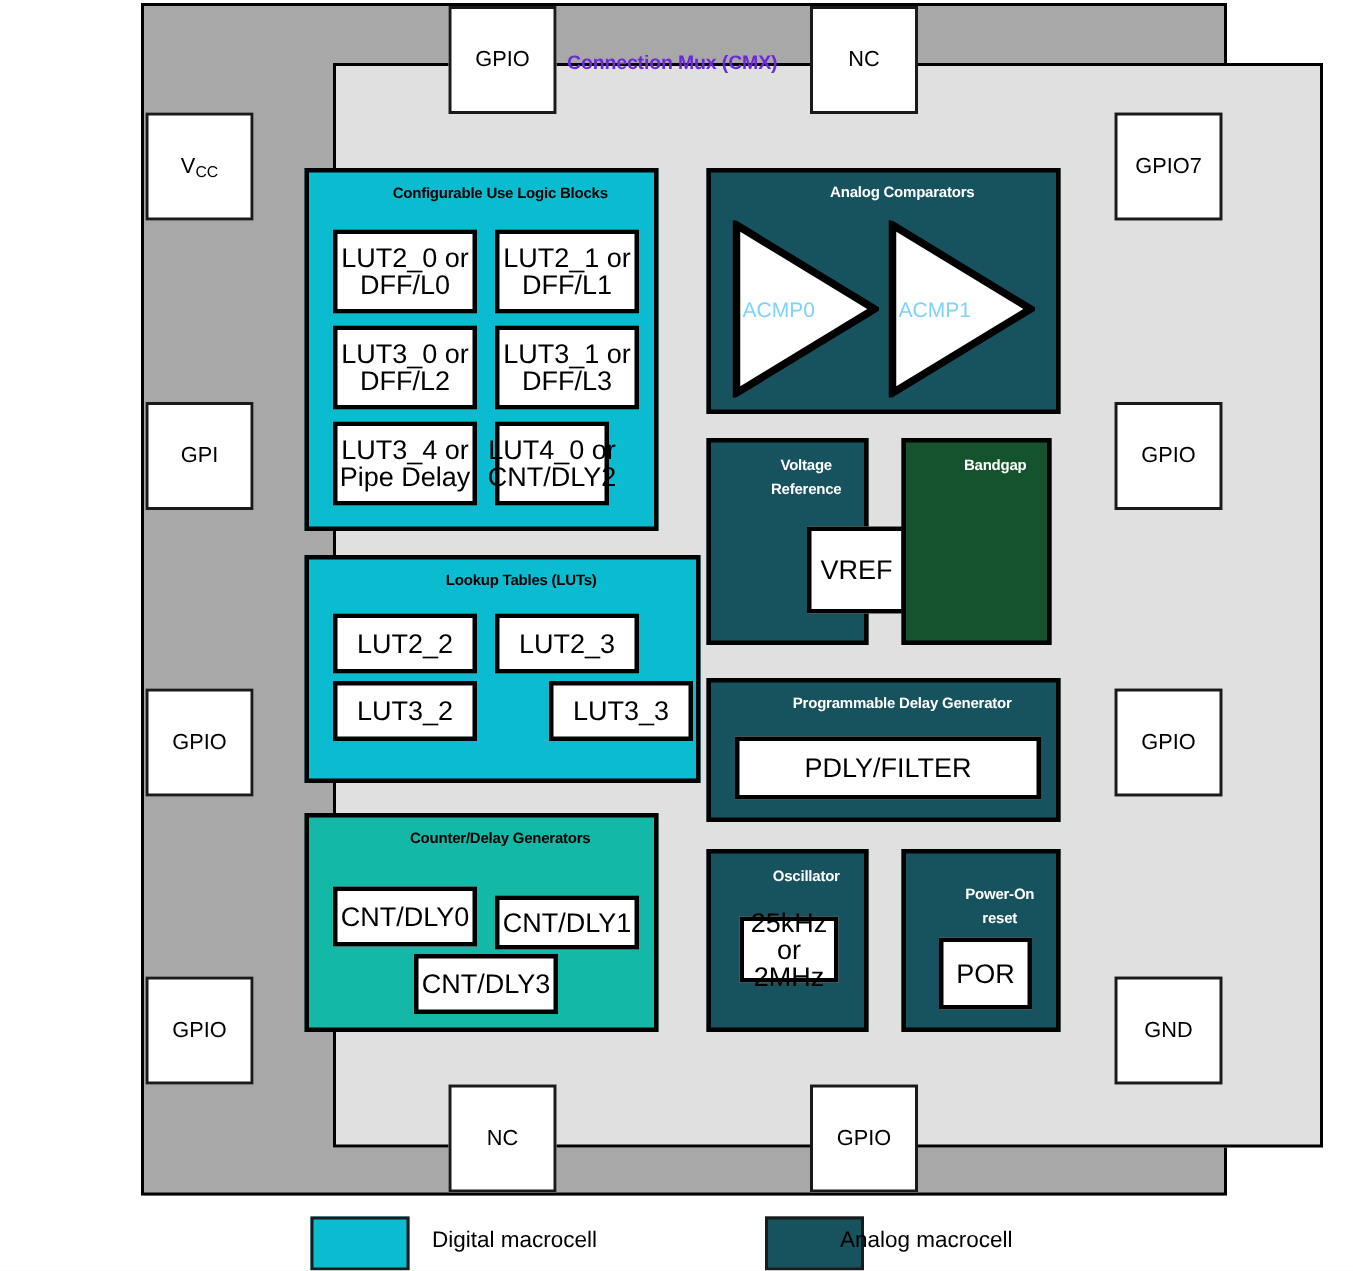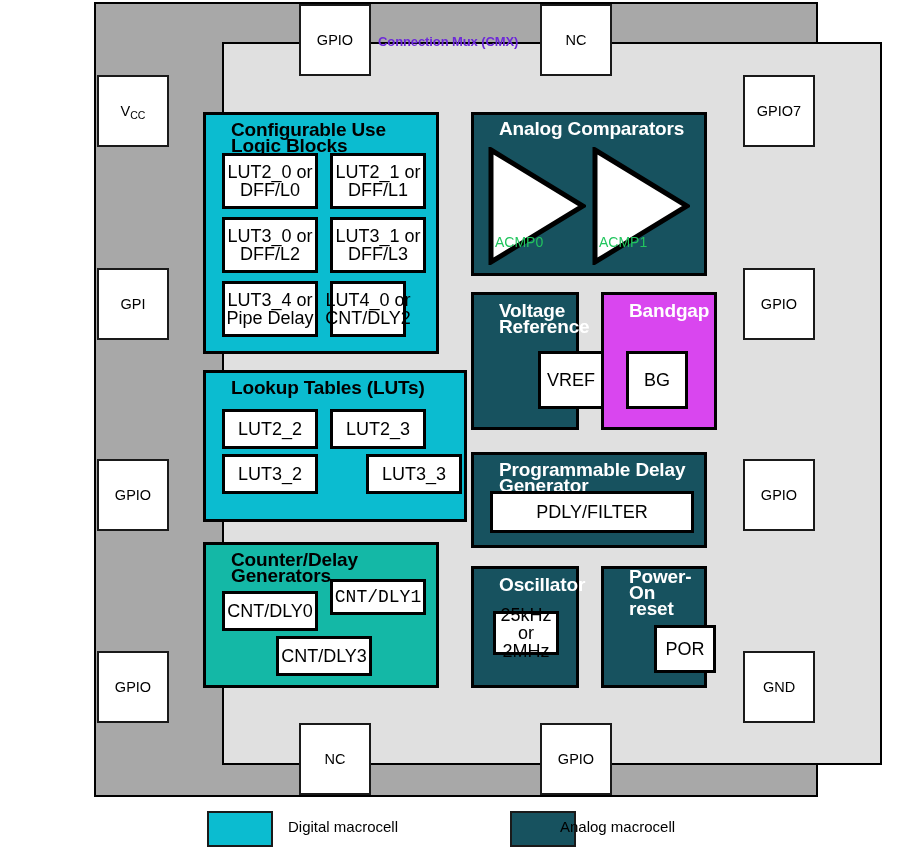--- a/index.html
+++ b/index.html
@@ -61,22 +61,22 @@
   .group {
     position: absolute;
     border: 3px solid #000000;
     z-index: 4;
   }
   .group.digital { background: #0bbcd0; }
   .group.analog  { background: #17525f; }
   .group-title {
     position: absolute;
     left: 0; right: 0;
-    text-align: left;
-    font-size: 19px;
+    text-align: center;
+    font-size: 10px;
     font-weight: bold;
     line-height: 16px;
     letter-spacing: -0.15px;
     padding-left: 25px;
   }
   .group.digital > .group-title { color: #000000; }
   .group.analog  > .group-title { color: #ffffff; }
 
   
   .cell {
@@ -95,23 +95,22 @@
   }
 
   
   .tri-wrap { position: absolute; }
   .tri-wrap svg { display: block; }
   .tri-label {
     position: absolute;
     top: 50%; left: 7px;
     transform: translateY(-50%);
     font-size: 14px;
-    color: #22c55e;
+    color: #7dd3fc;
     white-space: nowrap;
-    margin-top: 36px;
   }
 
   
   .legend-swatch {
     position: absolute;
     width: 66px; height: 36px;
     border: 2px solid #1a1a1a;
   }
   .legend-text {
     position: absolute;
@@ -190,21 +189,21 @@
     <div class="group-title" style="top:7px;">Lookup Tables (LUTs)</div>
     <div class="cell" style="left:16px;  top:36px; width:96px; height:40px;">LUT2_2</div>
     <div class="cell" style="left:124px; top:36px; width:96px; height:40px;">LUT2_3</div>
     <div class="cell" style="left:16px;  top:81px; width:96px; height:40px;">LUT3_2</div>
     <div class="cell" style="left:124px; top:81px; width:96px; height:40px;margin-left:36px;">LUT3_3</div>
   </div>
 
   <div class="group digital" style="left: 203px; top: 542px; width: 236px; height: 146px; background: #14b8a6;">
     <div class="group-title" style="top:7px;">Counter/Delay Generators</div>
     <div class="cell" style="left:16px;  top:46px; width:96px; height:40px;">CNT/DLY0</div>
-    <div class="cell" style="left:124px; top:34px; width:96px; height:36px;font-family:Liberation Mono, monospace;">CNT/DLY1</div>
+    <div class="cell" style="left:124px; top:52px; width:96px; height:36px;">CNT/DLY1</div>
     <div class="cell" style="left:70px;  top:91px; width:96px; height:40px;">CNT/DLY3</div>
   </div>
 
   <div class="group analog" style="left: 471px; top: 112px; width: 236px; height: 164px; background: rgb(23, 82, 95);">
     <div class="group-title" style="top:6px;">Analog Comparators</div>
     <div class="tri-wrap" style="left:14px; top:32px;">
       <svg width="98" height="118" viewBox="0 0 98 118" aria-hidden="true">
         <polygon points="3,3 95,59 3,115" fill="#ffffff" stroke="#000000" stroke-width="5"></polygon>
       </svg>
       <div class="tri-label">ACMP0</div>
@@ -216,40 +215,39 @@
       <div class="tri-label">ACMP1</div>
     </div>
   </div>
 
   <div class="group analog" style="left: 471px; top: 292px; width: 108px; height: 138px; background: rgb(23, 82, 95);">
     <div class="group-title" style="top:8px; white-space:pre-line;">Voltage
 Reference</div>
     <div class="cell" style="left:19px; top:56px; width:66px; height:58px;margin-left:45px;">VREF</div>
   </div>
 
-  <div class="group analog" style="left: 601px; top: 292px; width: 116px; height: 138px; background: #d946ef;">
+  <div class="group analog" style="left: 601px; top: 292px; width: 100px; height: 138px; background: #14532d;">
     <div class="group-title" style="top:8px;">Bandgap</div>
-    <div class="cell" style="left:22px; top:56px; width:62px; height:58px;">BG</div>
   </div>
 
   <div class="group analog" style="left: 471px; top: 452px; width: 236px; height: 96px; background: rgb(23, 82, 95);">
     <div class="group-title" style="top:7px;">Programmable Delay Generator</div>
     <div class="cell" style="left:16px; top:36px; width:204px; height:42px;">PDLY/FILTER</div>
   </div>
 
   <div class="group analog" style="left: 471px; top: 566px; width: 108px; height: 122px; background: rgb(23, 82, 95);">
     <div class="group-title" style="top:8px;">Oscillator</div>
     <div class="cell" style="left:19px; top:42px; width:66px; height:44px;">25kHz or
 2MHz</div>
   </div>
 
   <div class="group analog" style="left: 601px; top: 566px; width: 106px; height: 122px; background: rgb(23, 82, 95);">
-    <div class="group-title" style="top:0; white-space:pre-line;">Power-On
+    <div class="group-title" style="top:20px; white-space:pre-line;">Power-On
 reset</div>
-    <div class="cell" style="left:22px; top:56px; width:62px; height:48px;margin-left:28px;">POR</div>
+    <div class="cell" style="left:22px; top:56px; width:62px; height:48px;">POR</div>
   </div>
 
   <div class="legend-swatch" style="left:207px; top:811px; background:#0bbcd0;"></div>
   <div class="legend-text" style="left:288px; top:818px;">Digital macrocell</div>
 
   <div class="legend-swatch" style="left:510px; top:811px; background:#17525f;"></div>
   <div class="legend-text" style="left:560px; top:818px;">Analog macrocell</div>
 
 </div>
 

